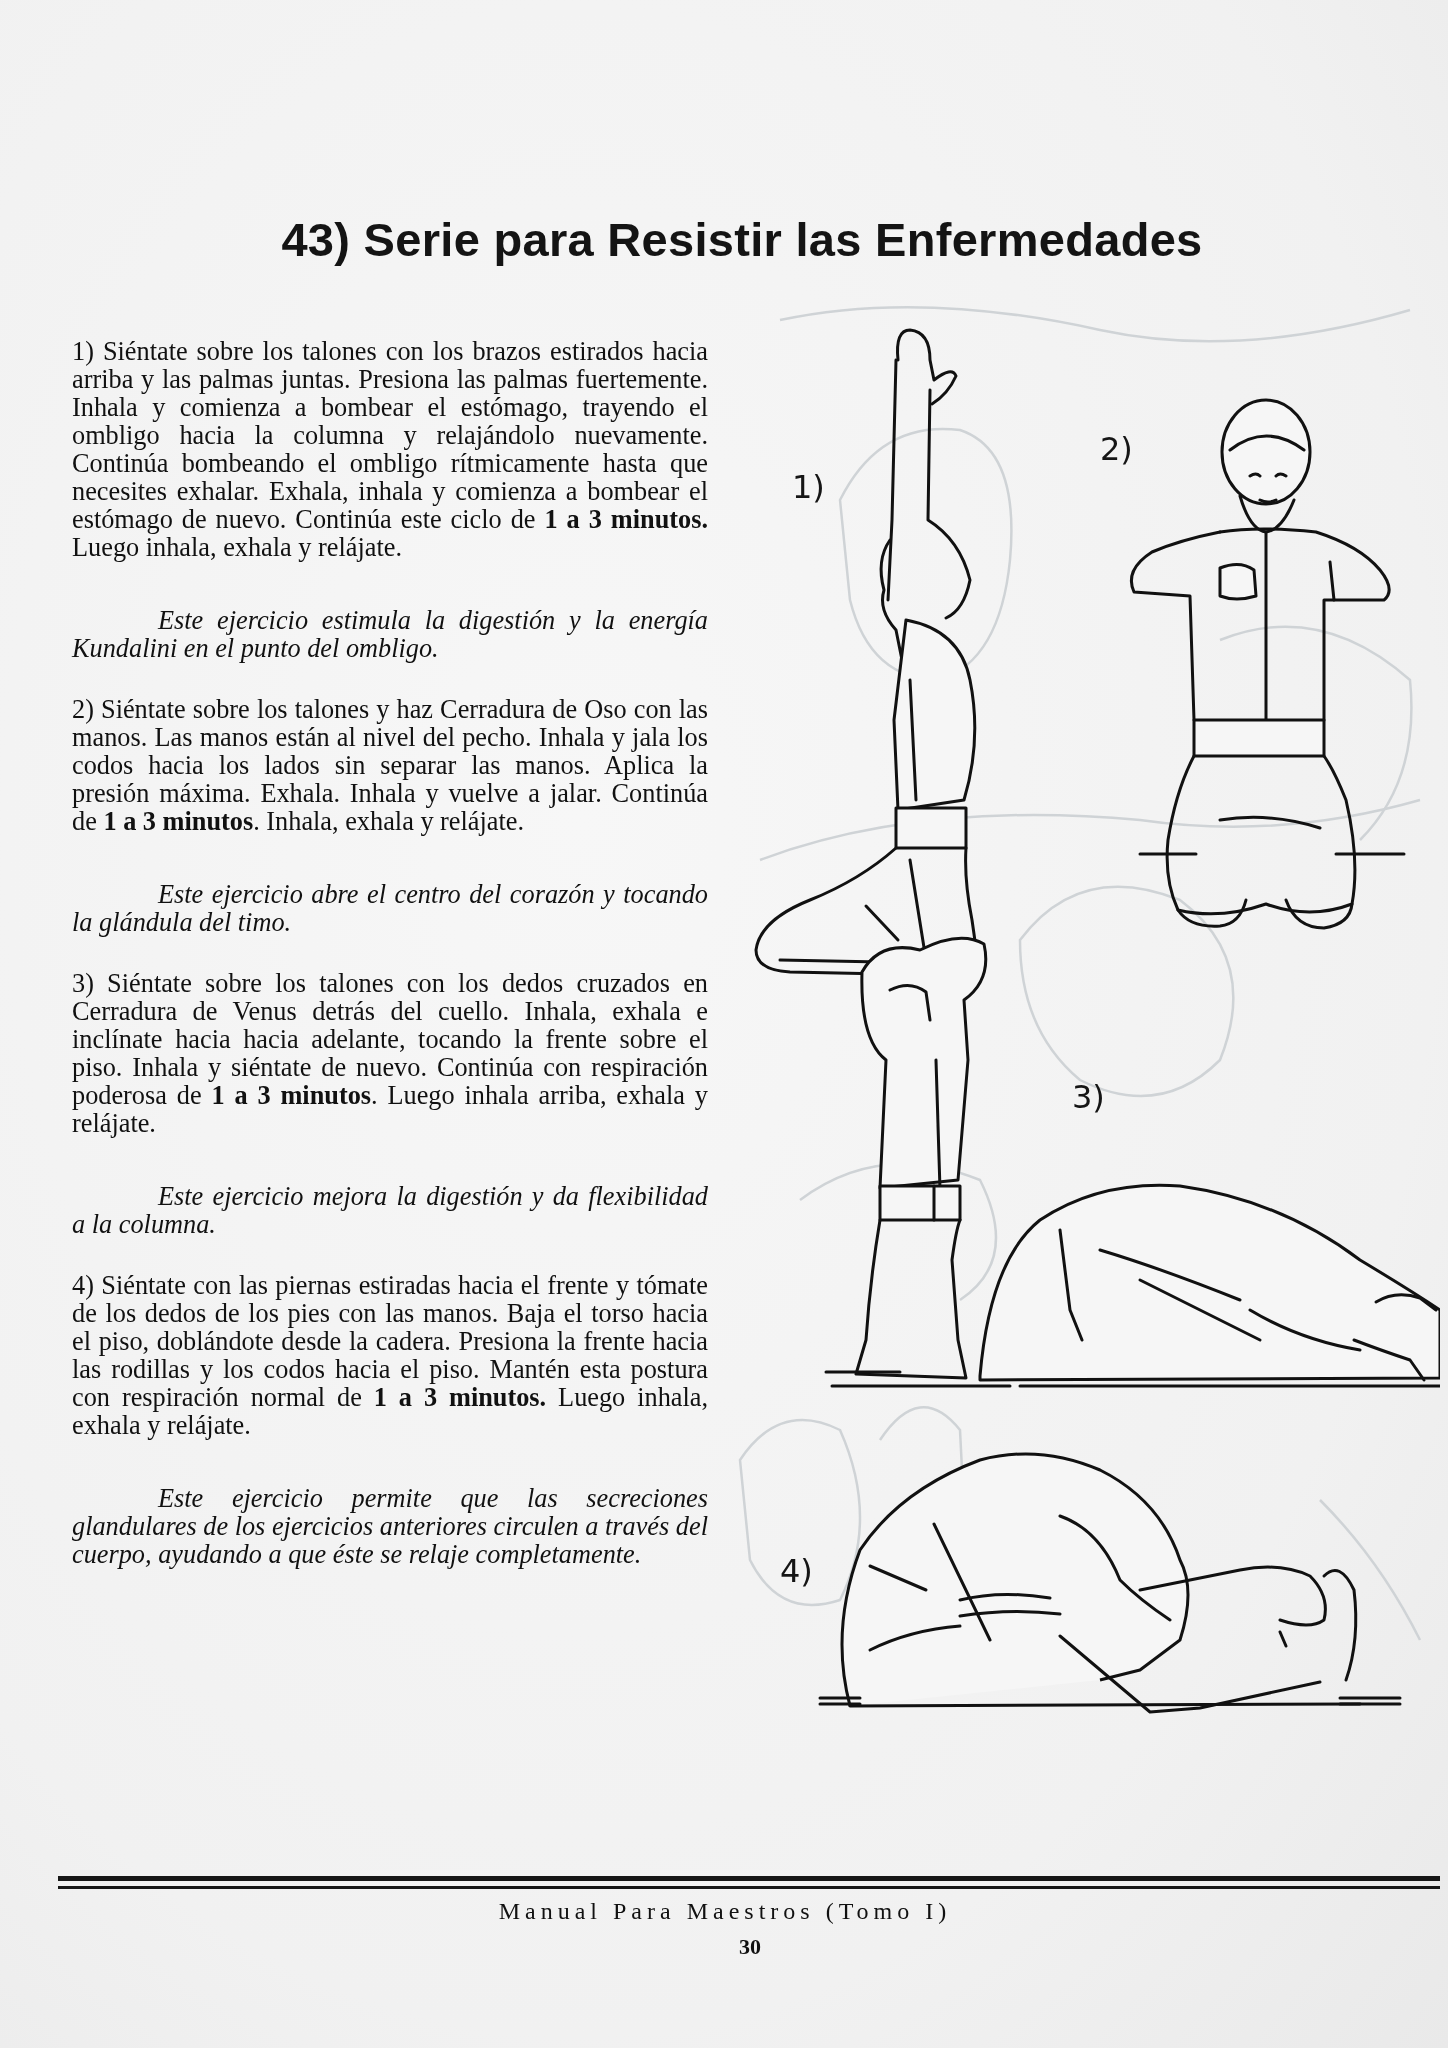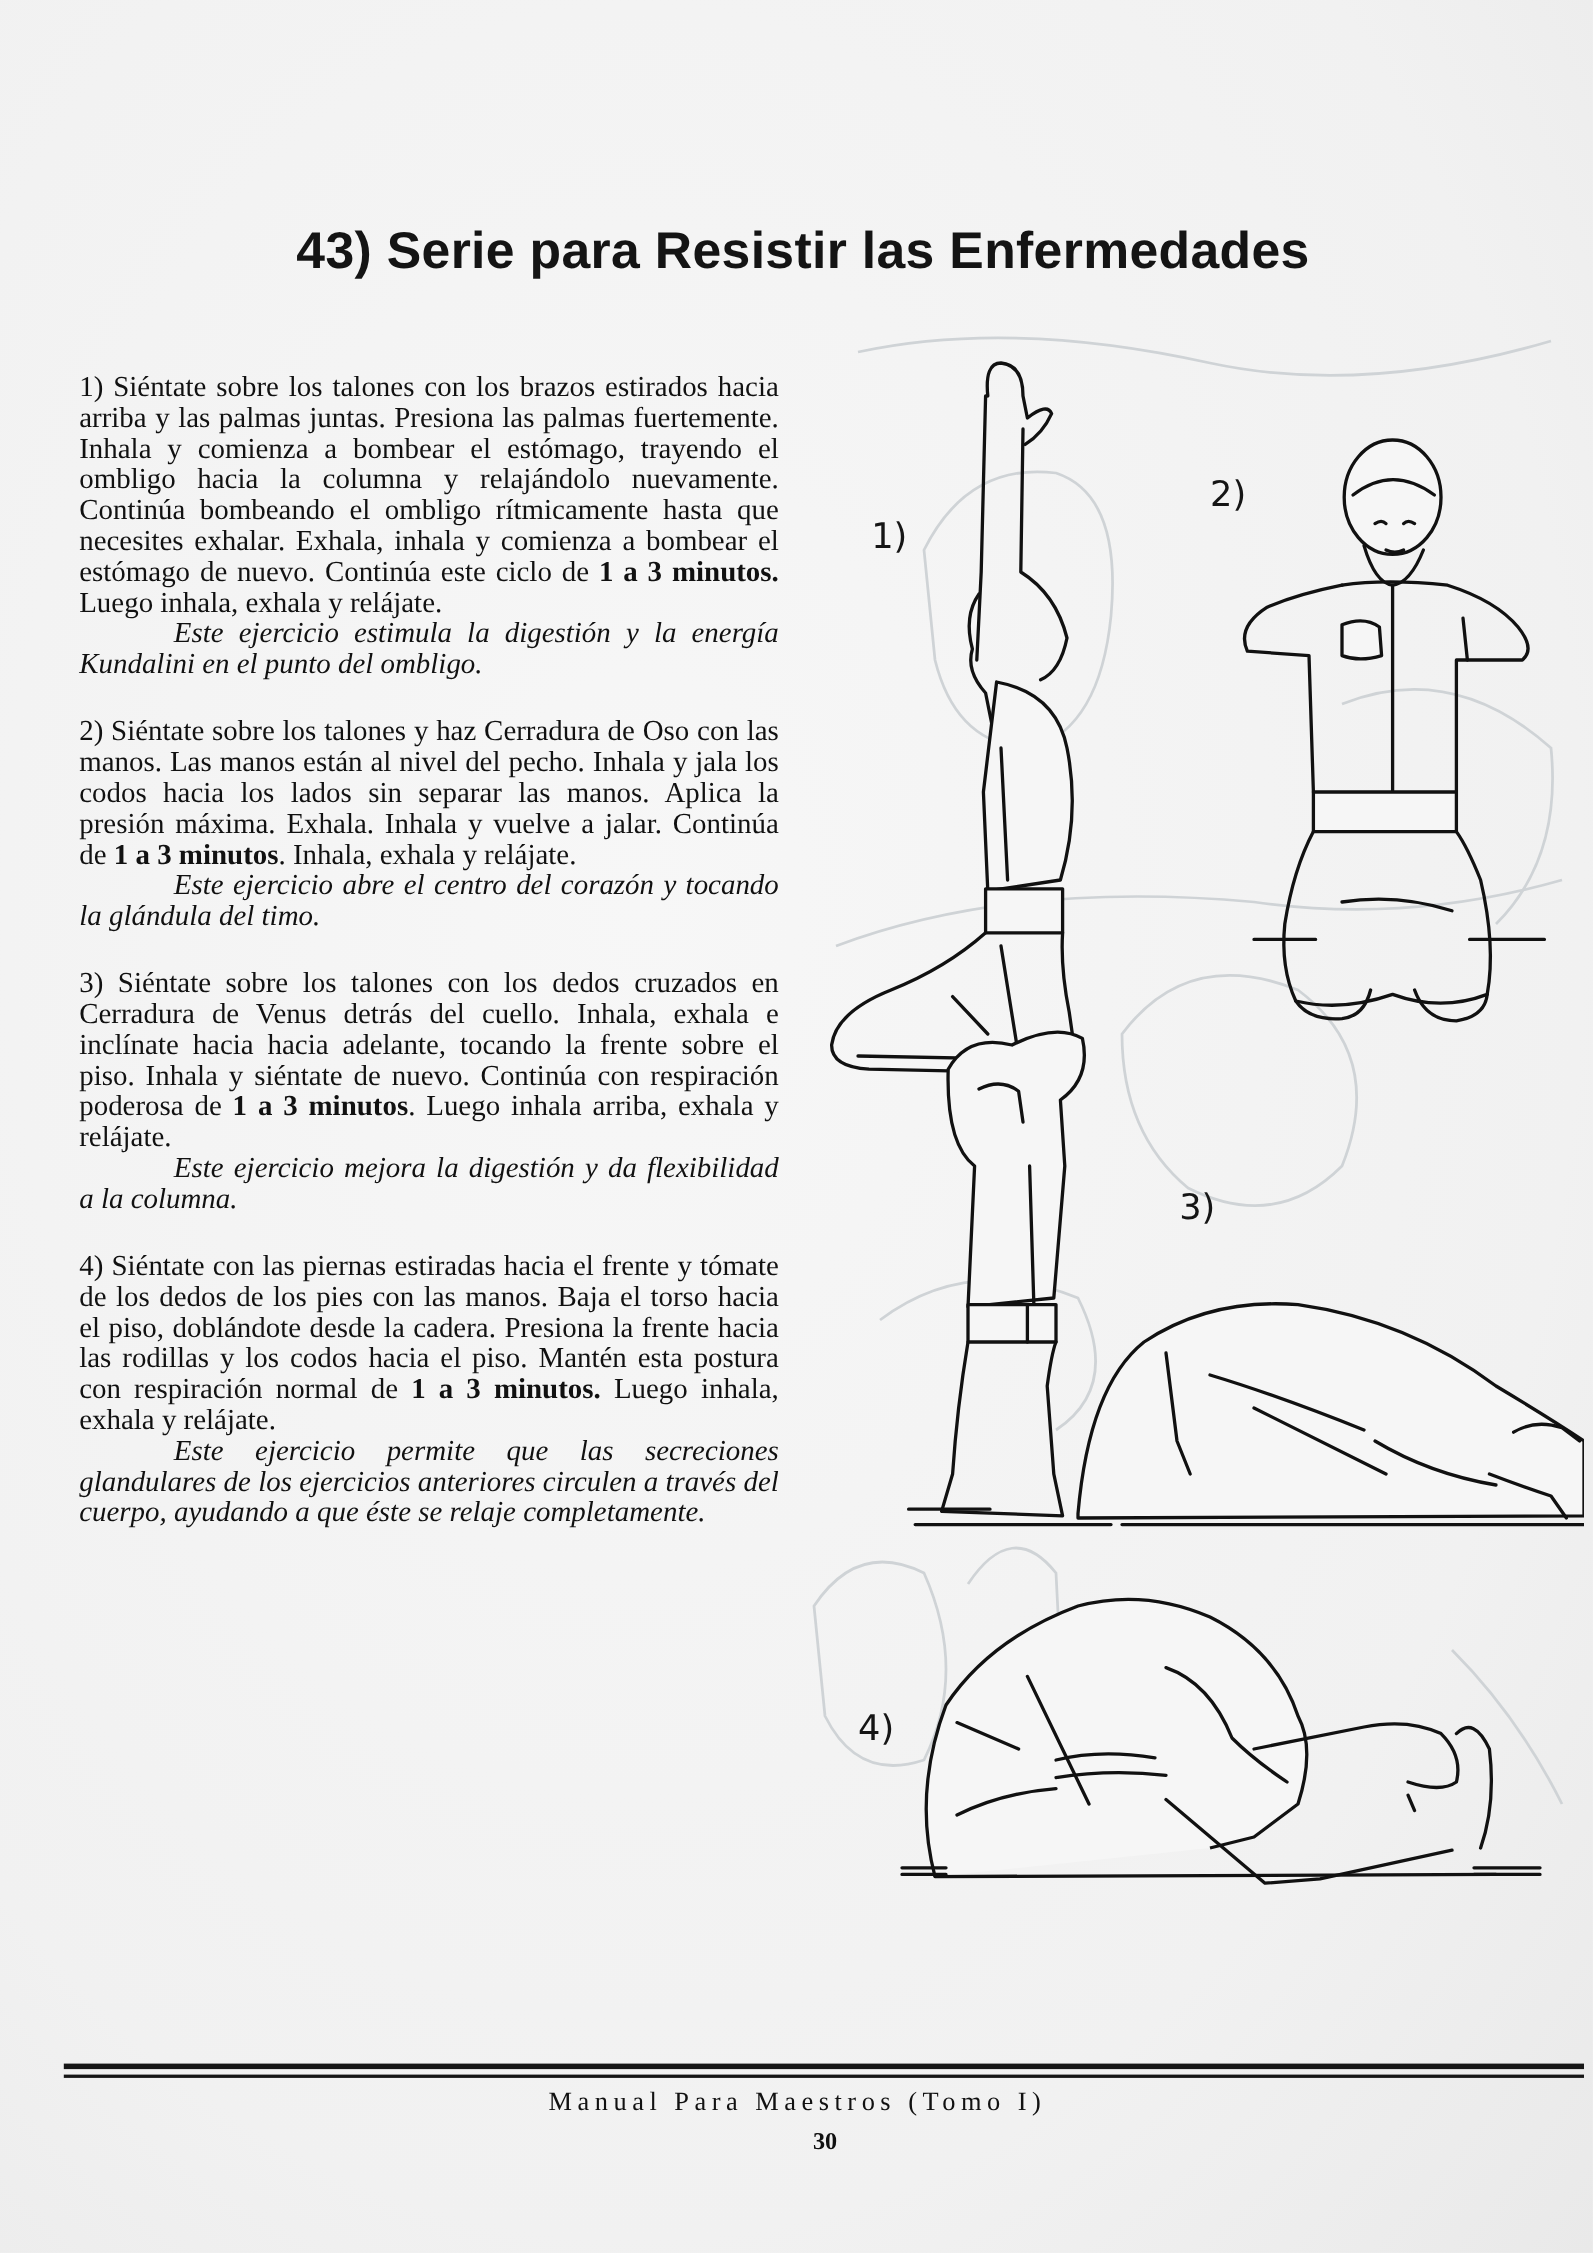--- a/index.html
+++ b/index.html
@@ -21,21 +21,21 @@
     color: #141414;
   }
   .text-col {
     position: absolute; left: 72px; top: 338px; width: 636px;
     font-size: 26.3px; line-height: 28px;
     text-align: justify;
   }
   .para { margin: 0 0 33px 0; }
   .para .body { display: block; text-align: justify; }
   .para .note {
-    display: block; font-style: italic; text-indent: 86px; text-align: justify;
+    display: block; font-style: italic; text-indent: 86px; text-align: justify; margin-top: 45px;
   }
   .b { font-weight: 700; }
   .figures {
     position: absolute; left: 720px; top: 300px; width: 720px; height: 1460px;
   }
   .fig-label {
     position: absolute;
     font-family: "DejaVu Sans", sans-serif; font-size: 32px; color: #151515;
   }
   .ghost { stroke: #cfd3d6; stroke-width: 2.5; fill: none; }
@@ -52,21 +52,21 @@
   .page-num {
     position: absolute; left: 700px; top: 1934px; width: 100px; text-align: center;
     font-family: "Liberation Serif", serif; font-weight: 700; font-size: 22px;
   }
 </style>
 </head>
 <body>
 
 <div class="page">
 
-  <h1 class="title" style="margin:0">43) Serie para Resistir las Enfermedades</h1>
+  <h1 class="title" style="margin:12px">43) Serie para Resistir las Enfermedades</h1>
 
   <div class="text-col">
     <div class="para">
       <span class="body"><span>1) Siéntate sobre los talones con los brazos estirados hacia arriba y las palmas juntas. Presiona las palmas fuertemente. Inhala y comienza a bombear el estómago, trayendo el ombligo hacia la columna y relajándolo nuevamente. Continúa bombeando el ombligo rítmicamente hasta que necesites exhalar. Exhala, inhala y comienza a bombear el estómago de nuevo. Continúa este ciclo de </span><span class="b">1 a 3 minutos.</span><span> Luego inhala, exhala y relájate.</span></span>
       <span class="note">Este ejercicio estimula la digestión y la energía Kundalini en el punto del ombligo.</span>
     </div>
     <div class="para">
       <span class="body"><span>2) Siéntate sobre los talones y haz Cerradura de Oso con las manos. Las manos están al nivel del pecho. Inhala y jala los codos hacia los lados sin separar las manos. Aplica la presión máxima. Exhala. Inhala y vuelve a jalar. Continúa de </span><span class="b">1 a 3 minutos</span><span>. Inhala, exhala y relájate.</span></span>
       <span class="note">Este ejercicio abre el centro del corazón y tocando la glándula del timo.</span>
     </div>

